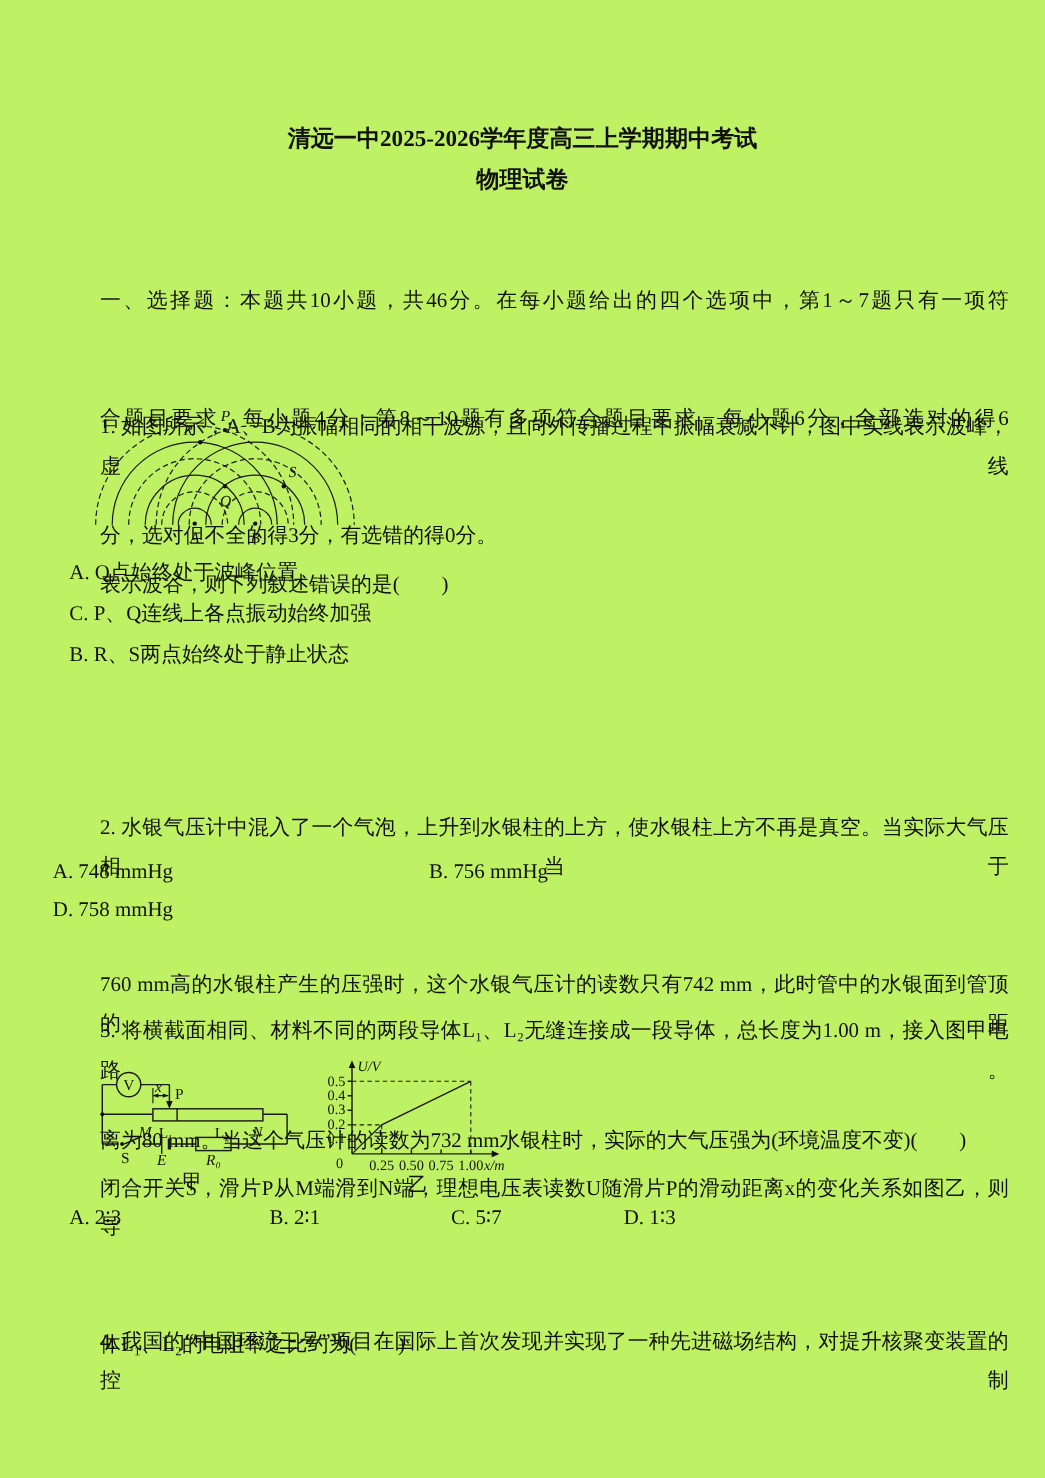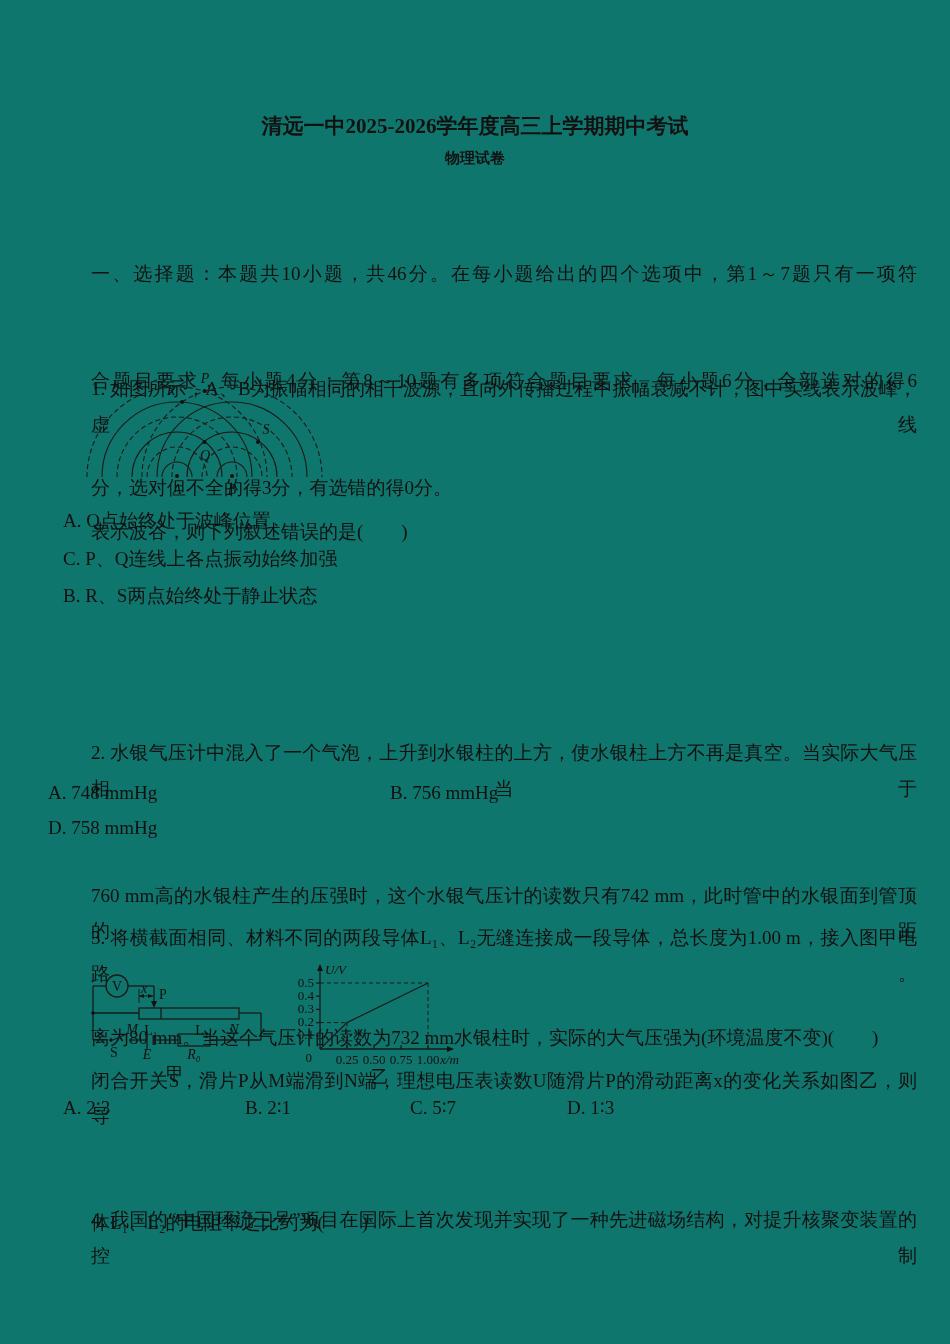--- a/index.html
+++ b/index.html
@@ -1,20 +1,20 @@
 <!DOCTYPE html>
 <html><head>
 <meta charset="utf-8">
 <style>
   html,body{margin:0;padding:0;background:#ffffff;}
-  .page{position:relative;width:950px;height:1344px;background:#0f766e;overflow:hidden;
+  .page{position:relative;width:950px;height:1344px;background:#bef264;overflow:hidden;
         font-family:"Liberation Serif","DejaVu Serif",serif;color:#111;font-size:19px;}
   .abs{position:absolute;}
   .title{top:112px;left:0;width:950px;text-align:center;font-weight:bold;font-size:21px;}
-  .subtitle{top:149px;left:0;width:950px;text-align:center;font-weight:bold;font-size:15px;}
+  .subtitle{top:149px;left:0;width:950px;text-align:center;font-weight:bold;font-size:21px;}
   .tblock{left:63px;width:826px;line-height:35.6px;white-space:pre-wrap;margin-left:28px;}
   .jline{text-align:justify;text-align-last:justify;}
   .optlines{left:63px;width:826px;line-height:37.5px;}
   .dline{left:63px;width:826px;line-height:40px;}
   .frac{display:inline-flex;flex-direction:column;align-items:center;line-height:1.0;
         font-size:17px;vertical-align:-7px;padding:0 1px;}
   .grid2{left:48px;width:826px;display:grid;grid-template-columns:342px auto;row-gap:16px;line-height:19px;}
   .grid4{left:63px;width:826px;display:grid;grid-template-columns:182px 165px 157px auto;line-height:19px;}
   svg{display:block;}
   svg text{font-family:"Liberation Serif","DejaVu Serif",serif;fill:#111;}

